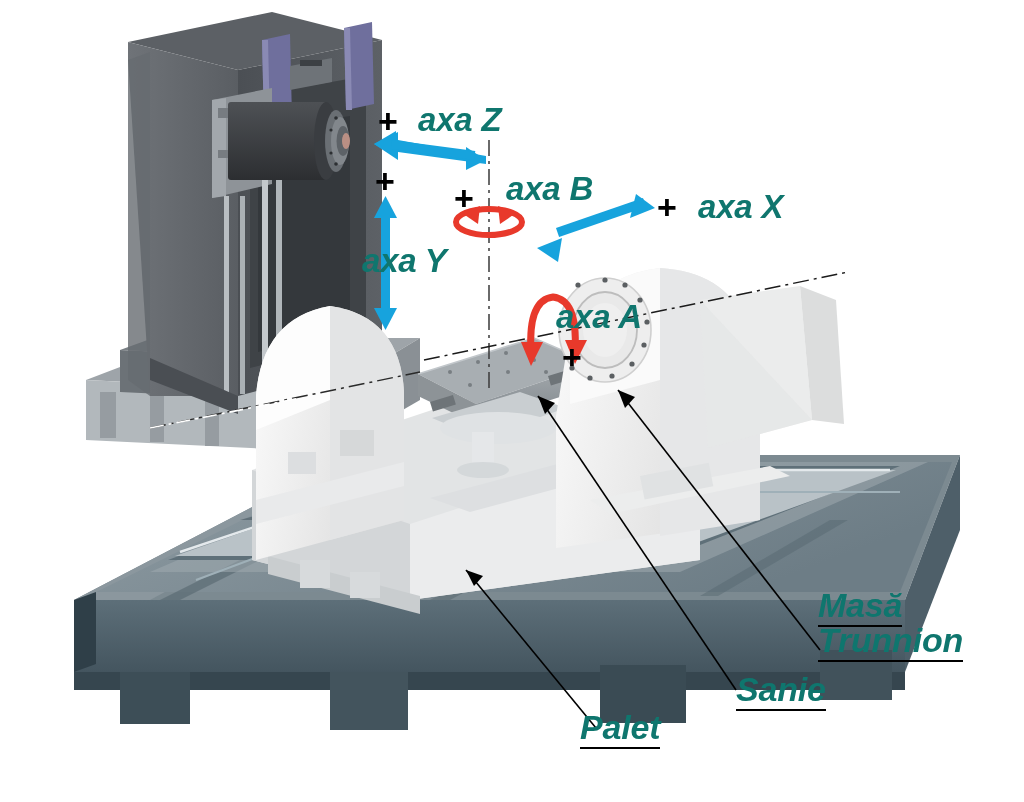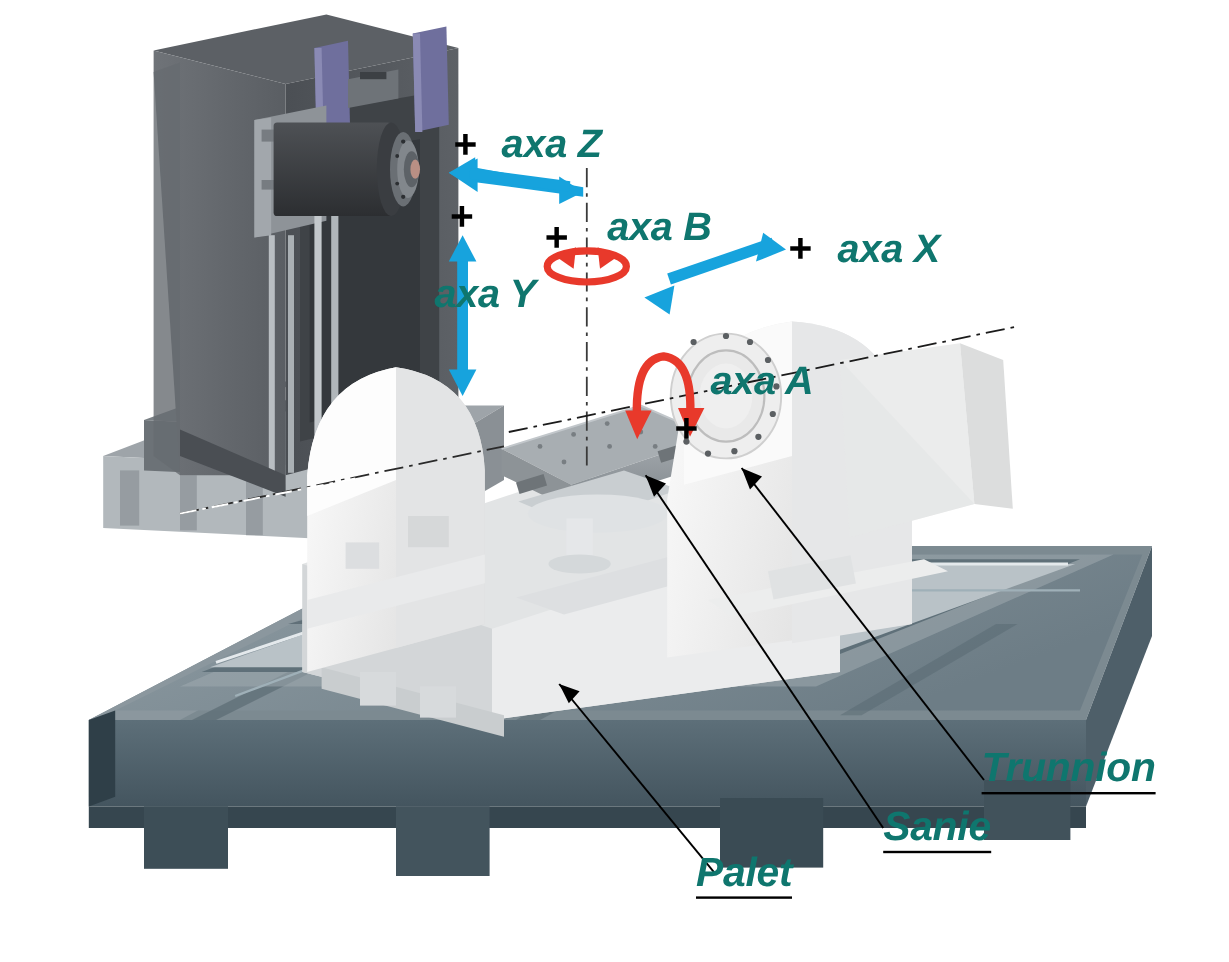--- a/index.html
+++ b/index.html
@@ -284,33 +284,33 @@
       <polygon points="466,570 474,586 483,576"></polygon>
       <polygon points="538,396 545,414 555,403"></polygon>
       <polygon points="618,390 625,408 635,397"></polygon>
     </g>
   </svg>
 
   <span class="plus" style="left:378px;top:104px;">+</span>
   <span class="lbl axislbl" style="left:418px;top:103px;">axa Z</span>
 
   <span class="plus" style="left:375px;top:164px;">+</span>
-  <span class="lbl axislbl" style="left:362px;top:228px;">axa Y</span>
+  <span class="lbl axislbl" style="left:362px;top:244px;">axa Y</span>
 
   <span class="plus" style="left:454px;top:181px;">+</span>
   <span class="lbl axislbl" style="left:506px;top:172px;">axa B</span>
 
   <span class="plus" style="left:657px;top:190px;">+</span>
   <span class="lbl axislbl" style="left:698px;top:190px;">axa X</span>
 
-  <span class="lbl axislbl" style="left:592px;top:300px;">axa A</span>
+  <span class="lbl axislbl" style="left:556px;top:300px;">axa A</span>
   <span class="plus" style="left:562px;top:340px;">+</span>
 
   <div class="lbl partlbl two-line" style="left:818px;top:588px;text-align:left;">
-    <br>
+    <span class="u">Masă</span><br>
     <span class="u">Trunnion</span>
   </div>
 
   <div class="lbl partlbl" style="left:736px;top:672px;">
     <span class="u">Sanie</span>
   </div>
 
   <div class="lbl partlbl" style="left:580px;top:710px;">
     <span class="u">Palet</span>
   </div>

